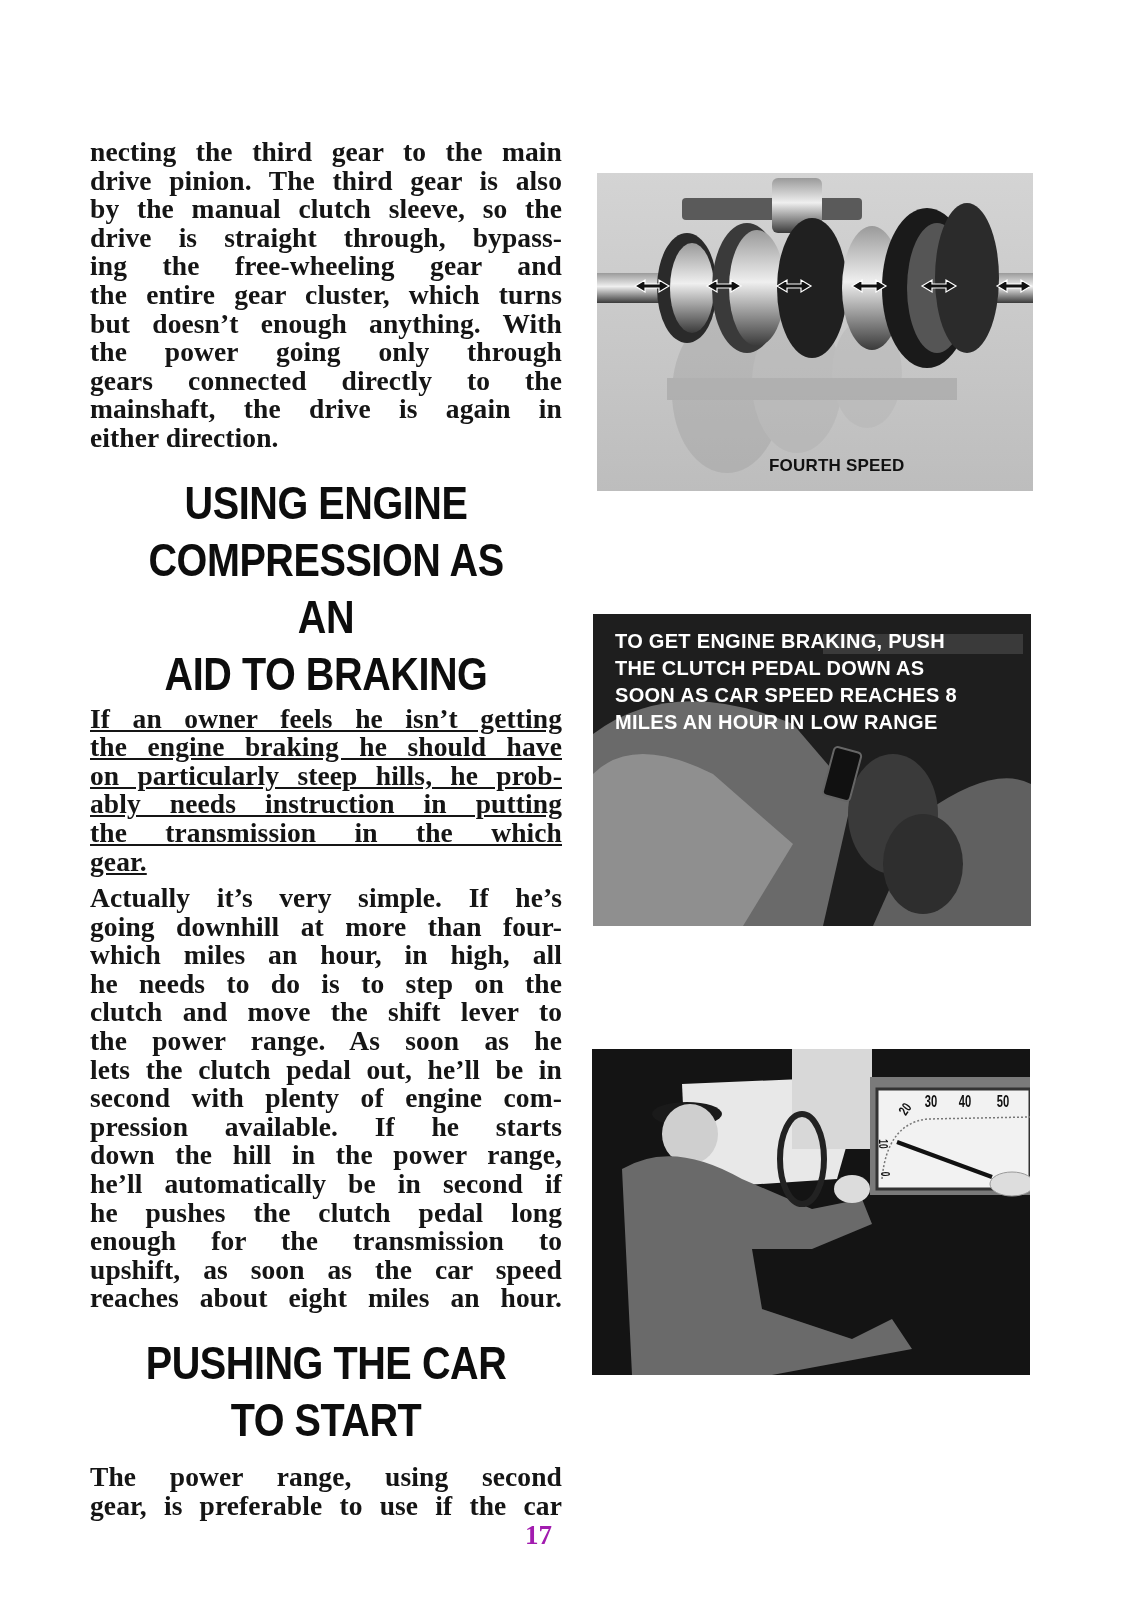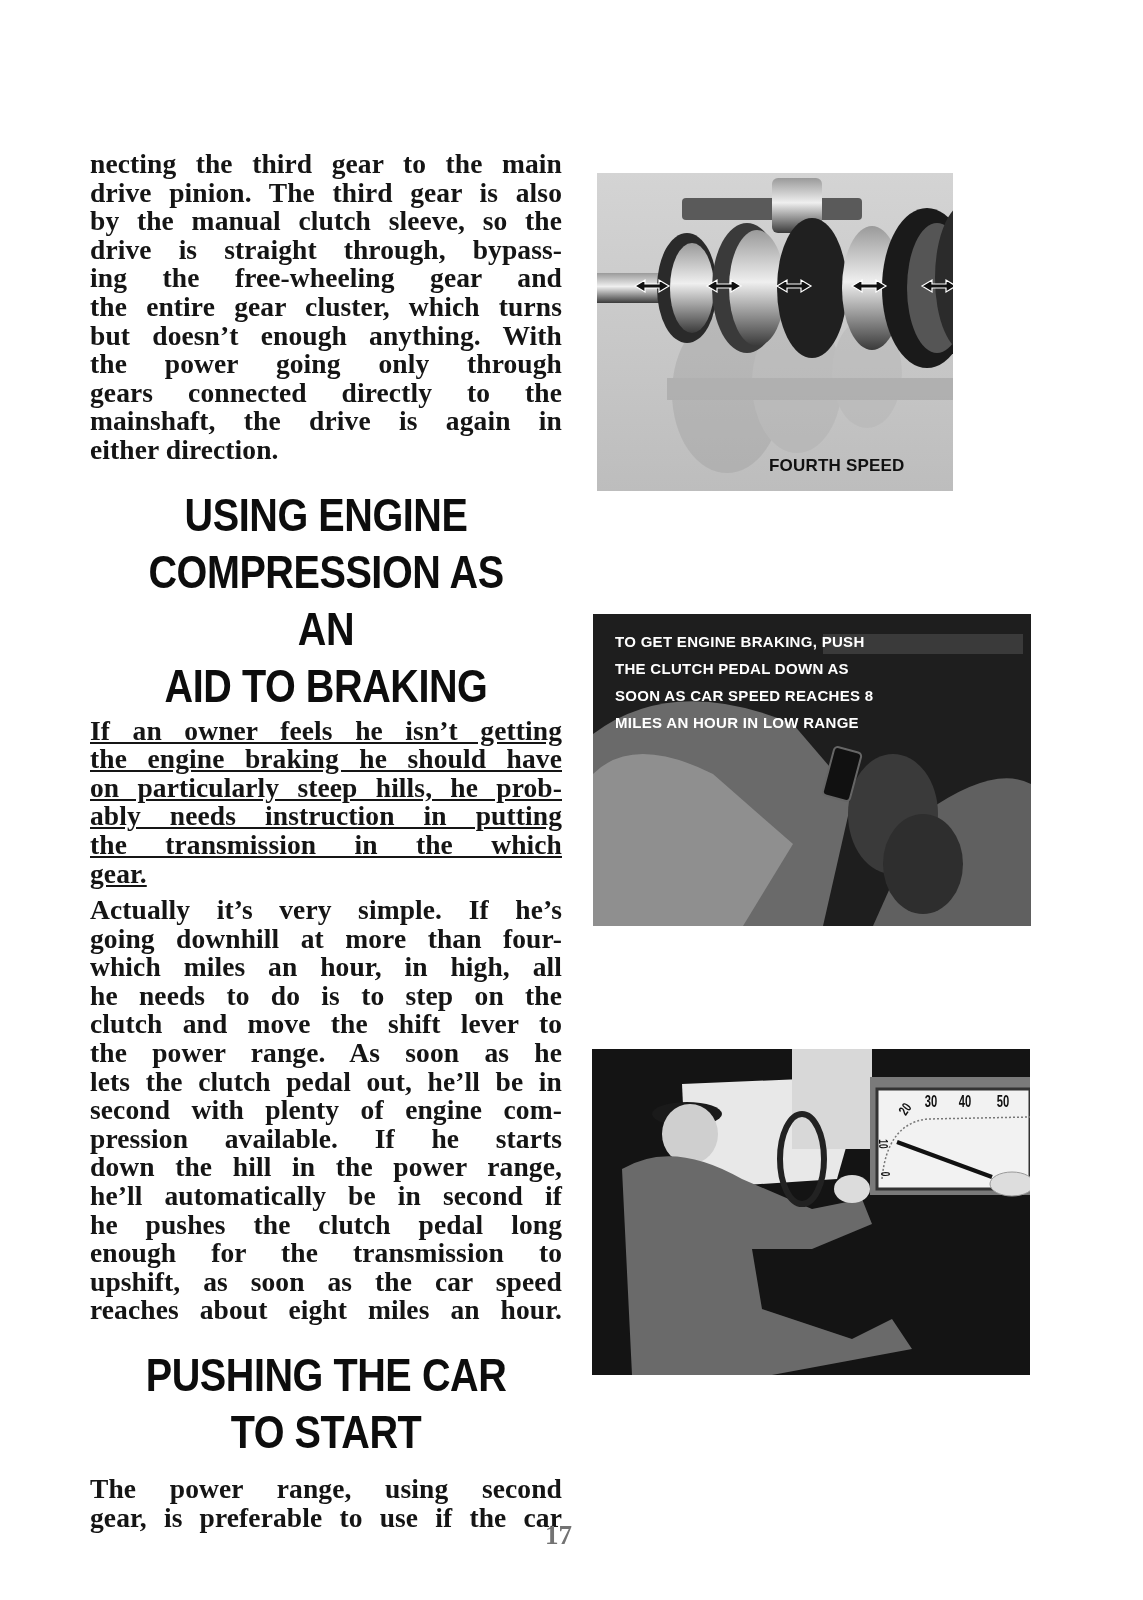--- a/index.html
+++ b/index.html
@@ -1,25 +1,25 @@
 <!DOCTYPE html>
 <html><head>
 <meta charset="utf-8">
 <style>
   html, body { margin: 0; padding: 0; background: #ffffff; }
   body { width: 1143px; height: 1600px; position: relative; overflow: hidden; color: #111; }
-  .col-left { position: absolute; left: 90px; top: 150px; width: 472px; }
+  .col-left { position: absolute; left: 90px; top: 138px; width: 472px; }
   .para { font-family: "Liberation Serif", "DejaVu Serif", serif; font-size: 27.5px; line-height: 28.6px; text-align: justify; text-align-last: left; margin: 0; font-weight: bold; color: #151515; letter-spacing: 0.1px; }
   .para .ln { display: block; text-align: justify; text-align-last: justify; white-space: nowrap; }
   .para .ln.last { text-align-last: left; }
   .heading { font-family: "Liberation Sans", "DejaVu Sans", sans-serif; font-weight: bold; font-size: 46px; line-height: 57px; text-align: center; margin: 0; letter-spacing: -0.5px; transform: scaleX(0.86); transform-origin: center; color: #0d0d0d; }
   .photo { position: absolute; overflow: hidden; }
   .caption-dark { font-family: "Liberation Sans", "DejaVu Sans", sans-serif; font-weight: bold; color: #111; }
   .caption-light { font-family: "Liberation Sans", "DejaVu Sans", sans-serif; font-weight: bold; color: #fff; }
-  .page-number { position: absolute; left: 525px; top: 1520px; font-family: "Liberation Serif", "DejaVu Serif", serif; font-weight: bold; font-size: 27px; color: #737373; margin-left: 20px; }
+  .page-number { position: absolute; left: 525px; top: 1520px; font-family: "Liberation Serif", "DejaVu Serif", serif; font-weight: bold; font-size: 27px; color: #a21caf; }
 </style>
 </head>
 <body>
 
 <div>
 
   <div class="col-left">
 
     <p class="para">
       <span class="ln">necting the third gear to the main</span>
@@ -76,21 +76,21 @@
       <span style="display:block">PUSHING THE CAR</span>
       <span style="display:block">TO START</span>
     </h2>
 
     <p class="para" style="margin-top:14px;">
       <span class="ln">The power range, using second</span>
       <span class="ln">gear, is preferable to use if the car</span>
     </p>
   </div>
 
-  <div class="photo" style="left:597px; top:173px; width:356px; height:318px; background:#c9c9c9;">
+  <div class="photo" style="left:597px; top:173px; width:436px; height:318px; background:#c9c9c9;">
     <svg width="436" height="318" viewBox="0 0 436 318">
       <defs>
         <linearGradient id="bg1" x1="0" y1="0" x2="0" y2="1">
           <stop offset="0" stop-color="#d4d4d4"></stop>
           <stop offset="1" stop-color="#bdbdbd"></stop>
         </linearGradient>
         <linearGradient id="metal" x1="0" y1="0" x2="0" y2="1">
           <stop offset="0" stop-color="#9a9a9a"></stop>
           <stop offset="0.45" stop-color="#efefef"></stop>
           <stop offset="1" stop-color="#3a3a3a"></stop>
@@ -136,21 +136,21 @@
     <svg width="438" height="312" viewBox="0 0 438 312">
       <rect width="438" height="312" fill="#1e1e1e"></rect>
       <path d="M0 120 Q80 60 200 110 L260 180 L230 312 L0 312 Z" fill="#8a8a8a" opacity="0.7"></path>
       <path d="M0 160 Q40 120 120 160 L200 230 L150 312 L0 312Z" fill="#a8a8a8" opacity="0.6"></path>
       <path d="M330 200 Q400 150 438 170 L438 312 L280 312 Z" fill="#777" opacity="0.75"></path>
       <ellipse cx="300" cy="200" rx="45" ry="60" fill="#3a3a3a"></ellipse>
       <ellipse cx="330" cy="250" rx="40" ry="50" fill="#2e2e2e"></ellipse>
       <rect x="235" y="135" width="28" height="50" rx="4" fill="#111" stroke="#666" stroke-width="2" transform="rotate(15 249 160)"></rect>
       <rect x="230" y="20" width="200" height="20" fill="#555" opacity="0.5"></rect>
     </svg>
-    <div class="caption-light" style="position:absolute; left:22px; top:14px; font-size:15px; line-height:27px; letter-spacing:0.3px;">
+    <div class="caption-light" style="position:absolute; left:22px; top:14px; font-size:20px; line-height:27px; letter-spacing:0.3px;">
       <span style="display:block">TO GET ENGINE BRAKING, PUSH</span>
       <span style="display:block">THE CLUTCH PEDAL DOWN AS</span>
       <span style="display:block">SOON AS CAR SPEED REACHES 8</span>
       <span style="display:block">MILES AN HOUR IN LOW RANGE</span>
     </div>
   </div>
 
   <div class="photo" style="left:592px; top:1049px; width:438px; height:326px; background:#111;">
     <svg width="438" height="326" viewBox="0 0 438 326">
       <rect width="438" height="326" fill="#141414"></rect>

